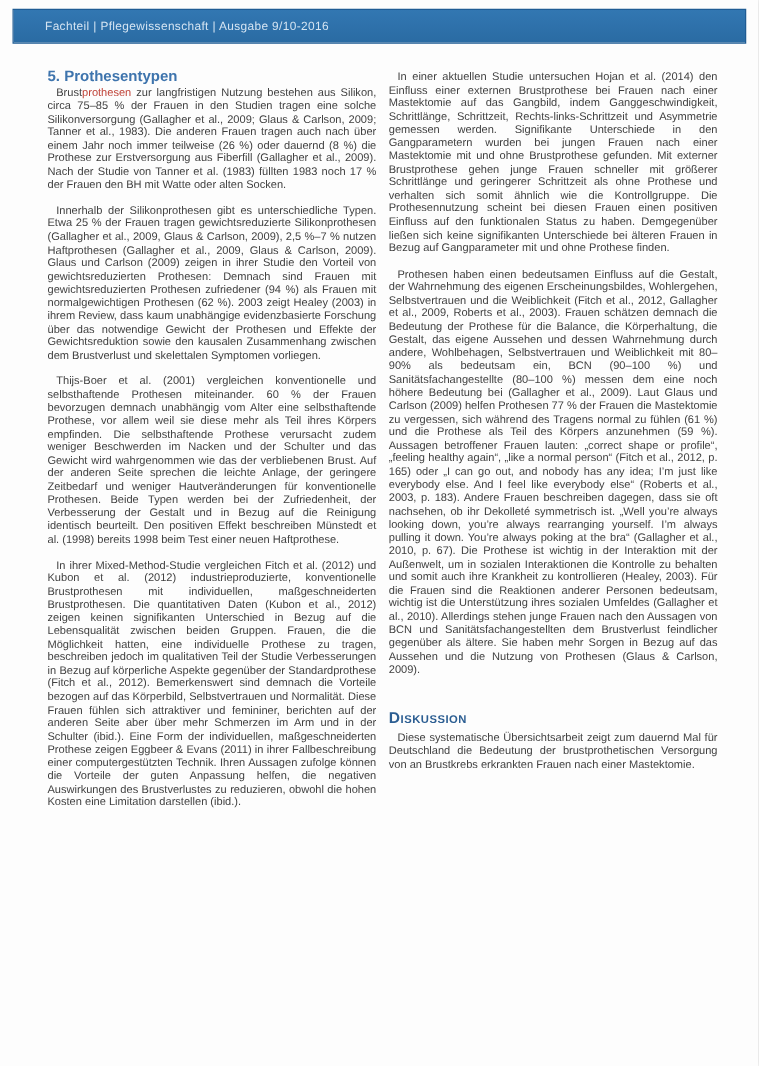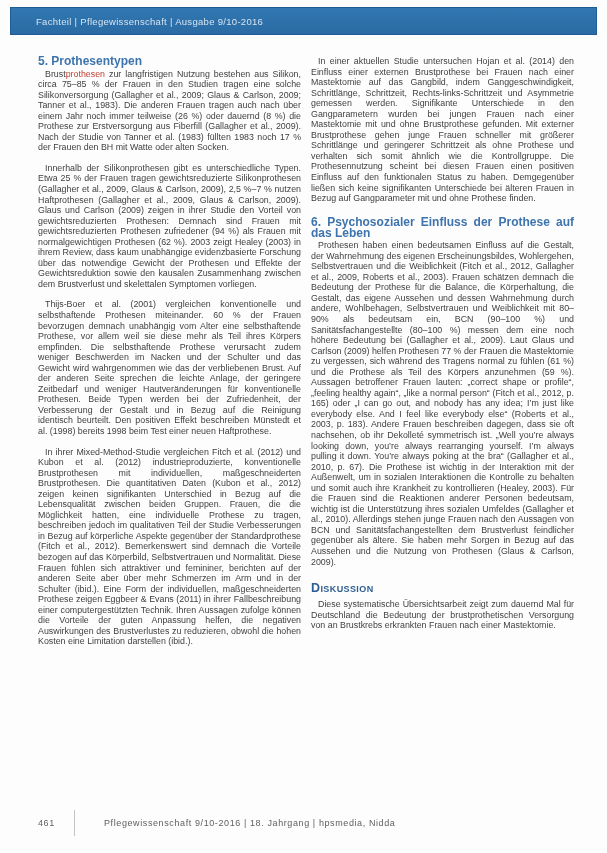--- a/index.html
+++ b/index.html
@@ -45,21 +45,21 @@
     font-weight:600;
     margin:0 0 1.5px 0;
   }
   .sec-heading.spaced{margin-top:13px;}
   .discussion-heading{
     color:#2c5e92;
     font-variant:small-caps;
     font-size:12.5px;
     letter-spacing:.4px;
     font-weight:600;
-    margin:14px 0 4px 0;
+    margin:26px 0 4px 0;
     line-height:14px;
   }
   .hl{color:#bf4136;}
   .footer{
     position:absolute;left:38px;bottom:17px;right:33px;
     display:flex;align-items:center;
     color:#5f5f5f;
     font-size:9px;
     letter-spacing:.6px;
   }
@@ -83,27 +83,21 @@
     <div class="col">
       <h2 class="sec-heading">5. Prothesentypen</h2>
       <p class="para"><span>Brust</span><span class="hl">prothesen</span><span> zur langfristigen Nutzung bestehen aus Silikon, circa 75–85 % der Frauen in den Studien tragen eine solche Silikonversorgung (Gallagher et al., 2009; Glaus &amp; Carlson, 2009; Tanner et al., 1983). Die anderen Frauen tragen auch nach über einem Jahr noch immer teilweise (26 %) oder dauernd (8 %) die Prothese zur Erstversorgung aus Fiberfill (Gallagher et al., 2009). Nach der Studie von Tanner et al. (1983) füllten 1983 noch 17 % der Frauen den BH mit Watte oder alten Socken.</span></p>
       <p class="para">Innerhalb der Silikonprothesen gibt es unterschiedliche Typen. Etwa 25 % der Frauen tragen gewichtsreduzierte Silikonprothesen (Gallagher et al., 2009, Glaus &amp; Carlson, 2009), 2,5 %–7 % nutzen Haftprothesen (Gallagher et al., 2009, Glaus &amp; Carlson, 2009). Glaus und Carlson (2009) zeigen in ihrer Studie den Vorteil von gewichtsreduzierten Prothesen: Demnach sind Frauen mit gewichtsreduzierten Prothesen zufriedener (94 %) als Frauen mit normalgewichtigen Prothesen (62 %). 2003 zeigt Healey (2003) in ihrem Review, dass kaum unabhängige evidenzbasierte Forschung über das notwendige Gewicht der Prothesen und Effekte der Gewichtsreduktion sowie den kausalen Zusammenhang zwischen dem Brustverlust und skelettalen Symptomen vorliegen.</p>
       <p class="para">Thijs-Boer et al. (2001) vergleichen konventionelle und selbsthaftende Prothesen miteinander. 60 % der Frauen bevorzugen demnach unabhängig vom Alter eine selbsthaftende Prothese, vor allem weil sie diese mehr als Teil ihres Körpers empfinden. Die selbsthaftende Prothese verursacht zudem weniger Beschwerden im Nacken und der Schulter und das Gewicht wird wahrgenommen wie das der verbliebenen Brust. Auf der anderen Seite sprechen die leichte Anlage, der geringere Zeitbedarf und weniger Hautveränderungen für konventionelle Prothesen. Beide Typen werden bei der Zufriedenheit, der Verbesserung der Gestalt und in Bezug auf die Reinigung identisch beurteilt. Den positiven Effekt beschreiben Münstedt et al. (1998) bereits 1998 beim Test einer neuen Haftprothese.</p>
       <p class="para">In ihrer Mixed-Method-Studie vergleichen Fitch et al. (2012) und Kubon et al. (2012) industrieproduzierte, konventionelle Brustprothesen mit individuellen, maßgeschneiderten Brustprothesen. Die quantitativen Daten (Kubon et al., 2012) zeigen keinen signifikanten Unterschied in Bezug auf die Lebensqualität zwischen beiden Gruppen. Frauen, die die Möglichkeit hatten, eine individuelle Prothese zu tragen, beschreiben jedoch im qualitativen Teil der Studie Verbesserungen in Bezug auf körperliche Aspekte gegenüber der Standardprothese (Fitch et al., 2012). Bemerkenswert sind demnach die Vorteile bezogen auf das Körperbild, Selbstvertrauen und Normalität. Diese Frauen fühlen sich attraktiver und femininer, berichten auf der anderen Seite aber über mehr Schmerzen im Arm und in der Schulter (ibid.). Eine Form der individuellen, maßgeschneiderten Prothese zeigen Eggbeer &amp; Evans (2011) in ihrer Fallbeschreibung einer computergestützten Technik. Ihren Aussagen zufolge können die Vorteile der guten Anpassung helfen, die negativen Auswirkungen des Brustverlustes zu reduzieren, obwohl die hohen Kosten eine Limitation darstellen (ibid.).</p>
     </div>
 
     <div class="col">
       <p class="para">In einer aktuellen Studie untersuchen Hojan et al. (2014) den Einfluss einer externen Brustprothese bei Frauen nach einer Mastektomie auf das Gangbild, indem Ganggeschwindigkeit, Schrittlänge, Schrittzeit, Rechts-links-Schrittzeit und Asymmetrie gemessen werden. Signifikante Unterschiede in den Gangparametern wurden bei jungen Frauen nach einer Mastektomie mit und ohne Brustprothese gefunden. Mit externer Brustprothese gehen junge Frauen schneller mit größerer Schrittlänge und geringerer Schrittzeit als ohne Prothese und verhalten sich somit ähnlich wie die Kontrollgruppe. Die Prothesennutzung scheint bei diesen Frauen einen positiven Einfluss auf den funktionalen Status zu haben. Demgegenüber ließen sich keine signifikanten Unterschiede bei älteren Frauen in Bezug auf Gangparameter mit und ohne Prothese finden.</p>
-      <h2 class="sec-heading spaced">6. Psychosozialer Einfluss der Prothese auf das Leben</h2>
       <p class="para">Prothesen haben einen bedeutsamen Einfluss auf die Gestalt, der Wahrnehmung des eigenen Erscheinungsbildes, Wohlergehen, Selbstvertrauen und die Weiblichkeit (Fitch et al., 2012, Gallagher et al., 2009, Roberts et al., 2003). Frauen schätzen demnach die Bedeutung der Prothese für die Balance, die Körperhaltung, die Gestalt, das eigene Aussehen und dessen Wahrnehmung durch andere, Wohlbehagen, Selbstvertrauen und Weiblichkeit mit 80–90% als bedeutsam ein, BCN (90–100 %) und Sanitätsfachangestellte (80–100 %) messen dem eine noch höhere Bedeutung bei (Gallagher et al., 2009). Laut Glaus und Carlson (2009) helfen Prothesen 77 % der Frauen die Mastektomie zu vergessen, sich während des Tragens normal zu fühlen (61 %) und die Prothese als Teil des Körpers anzunehmen (59 %). Aussagen betroffener Frauen lauten: „correct shape or profile“, „feeling healthy again“, „like a normal person“ (Fitch et al., 2012, p. 165) oder „I can go out, and nobody has any idea; I’m just like everybody else. And I feel like everybody else“ (Roberts et al., 2003, p. 183). Andere Frauen beschreiben dagegen, dass sie oft nachsehen, ob ihr Dekolleté symmetrisch ist. „Well you’re always looking down, you’re always rearranging yourself. I’m always pulling it down. You’re always poking at the bra“ (Gallagher et al., 2010, p. 67). Die Prothese ist wichtig in der Interaktion mit der Außenwelt, um in sozialen Interaktionen die Kontrolle zu behalten und somit auch ihre Krankheit zu kontrollieren (Healey, 2003). Für die Frauen sind die Reaktionen anderer Personen bedeutsam, wichtig ist die Unterstützung ihres sozialen Umfeldes (Gallagher et al., 2010). Allerdings stehen junge Frauen nach den Aussagen von BCN und Sanitätsfachangestellten dem Brustverlust feindlicher gegenüber als ältere. Sie haben mehr Sorgen in Bezug auf das Aussehen und die Nutzung von Prothesen (Glaus &amp; Carlson, 2009).</p>
       <h2 class="discussion-heading">Diskussion</h2>
       <p class="para">Diese systematische Übersichtsarbeit zeigt zum dauernd Mal für Deutschland die Bedeutung der brustprothetischen Versorgung von an Brustkrebs erkrankten Frauen nach einer Mastektomie.</p>
     </div>
 
   </div>
 
-  <div class="footer">
-    <span class="page-num">461</span>
-    <span class="divider"></span>
-    <span class="journal">Pflegewissenschaft 9/10-2016 | 18. Jahrgang | hpsmedia, Nidda</span>
-  </div>
 
 </div>
 
 </body></html>

